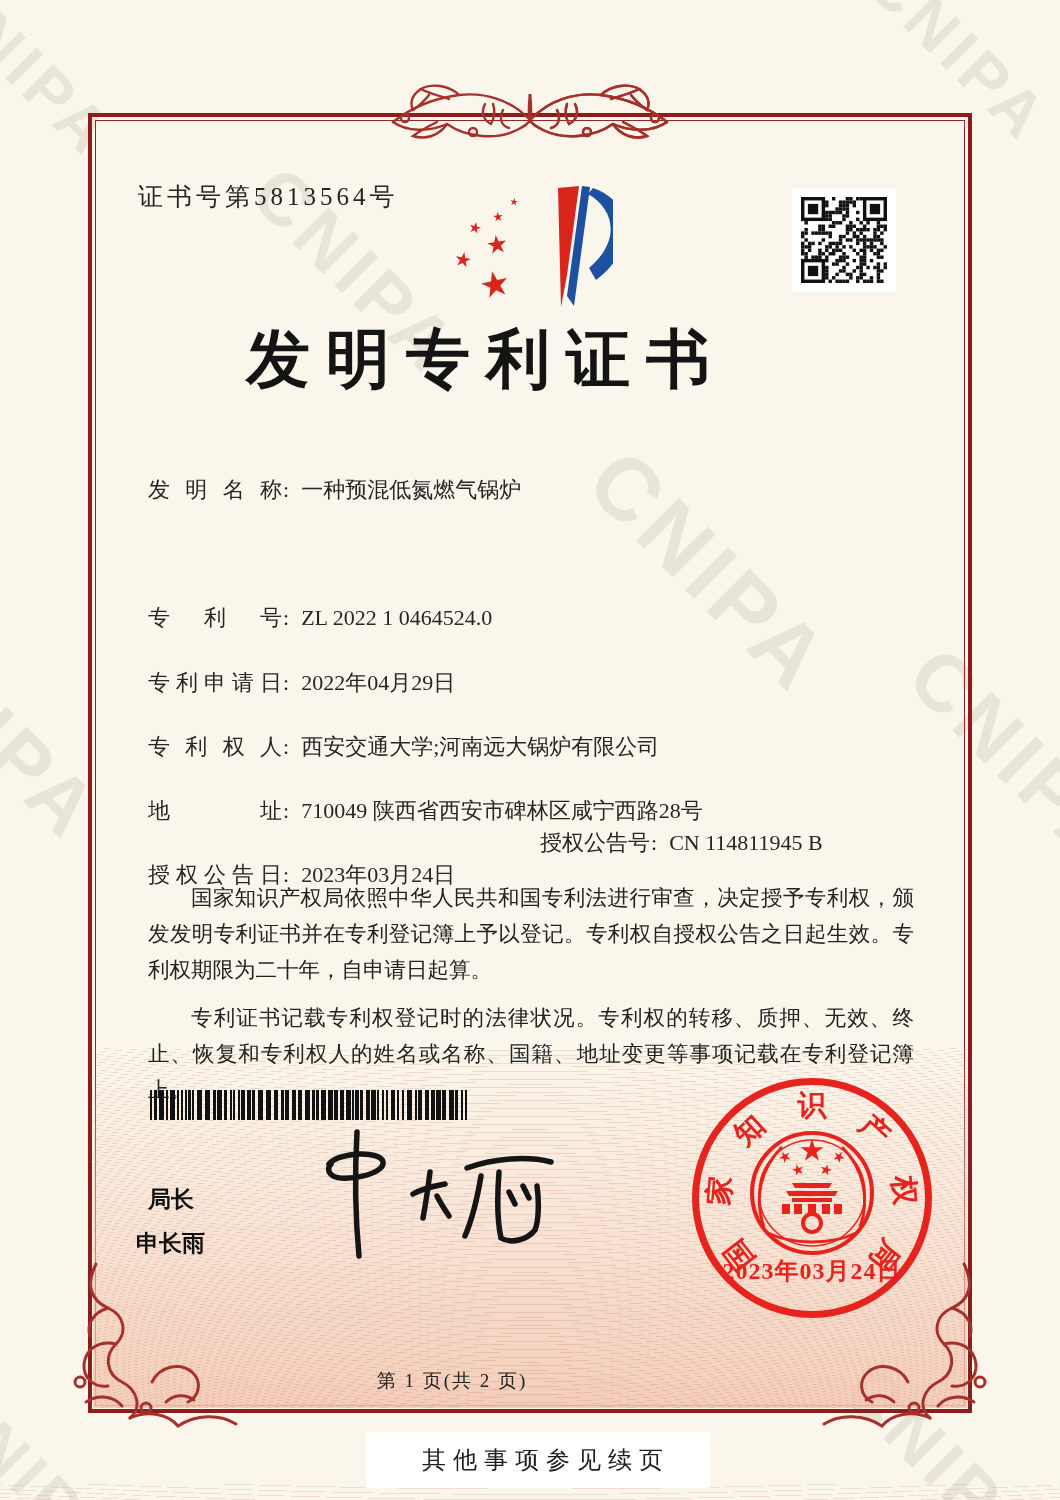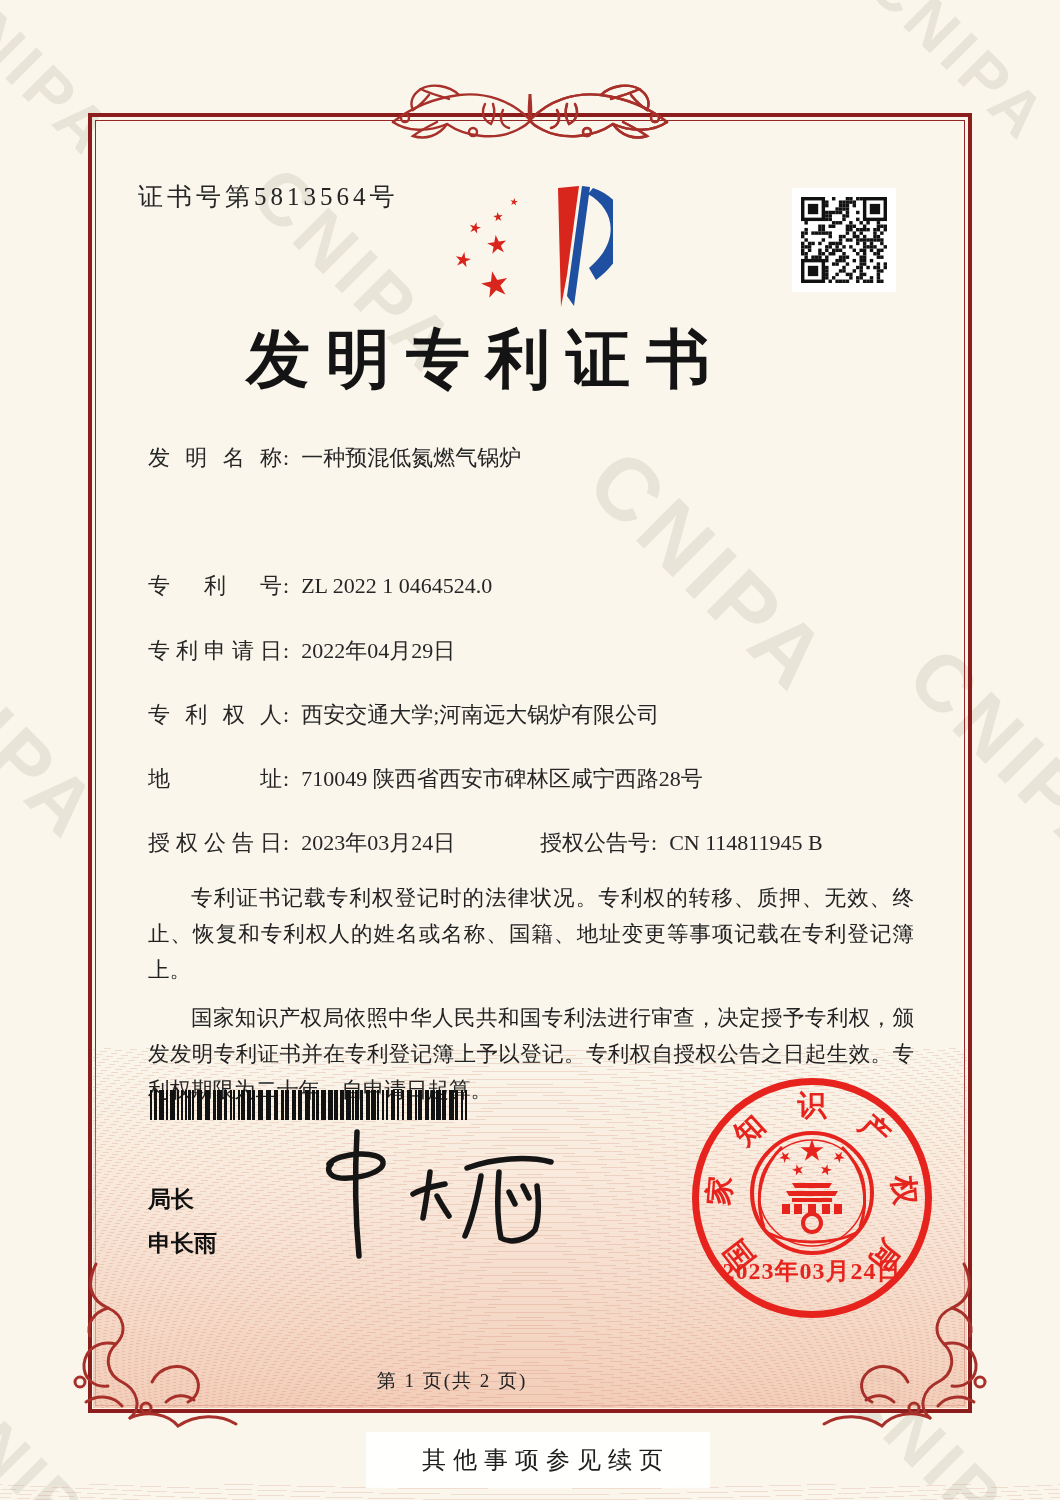--- a/index.html
+++ b/index.html
@@ -26,34 +26,34 @@
   .cert-number{position:absolute;left:138px;top:180px;font-size:25px;letter-spacing:4px;color:#262626;}
 
   .logo{position:absolute;left:448px;top:180px;width:165px;height:132px;}
   .qr-box{position:absolute;left:792px;top:188px;width:104px;height:104px;background:#fff;}
   .qr-box svg{position:absolute;left:9px;top:9px;}
 
   .title{position:absolute;left:0;top:316px;width:972px;text-align:center;font-size:64px;font-weight:700;
          letter-spacing:16px;color:#141414;}
 
   .frow{position:absolute;left:148px;font-size:22px;color:#262626;white-space:nowrap;}
-  .flabel{display:inline-block;width:134px;text-align:justify;text-align-last:justify;}
+  .flabel{display:inline-block;width:134px;text-align:justify;text-align-last:justify;margin-top:32px;}
   .fcolon{display:inline-block;margin-left:1px;}
   .fvalue{margin-left:12px;}
   .frow2{position:absolute;left:540px;font-size:22px;color:#262626;white-space:nowrap;}
 
   .paras{position:absolute;left:148px;top:880px;width:766px;color:#222;}
   .paras p{margin:0 0 12px 0;font-size:21.5px;line-height:36px;text-indent:2em;text-align:justify;}
 
   .barcode{position:absolute;left:150px;top:1090px;}
 
   .sig{position:absolute;left:295px;top:1128px;}
   .chief-title{position:absolute;left:148px;top:1184px;font-family:"Liberation Sans","DejaVu Sans",sans-serif;
                font-weight:700;font-size:23px;color:#111;}
-  .chief-name{position:absolute;left:148px;top:1228px;font-family:"Liberation Sans","DejaVu Sans",sans-serif;
+  .chief-name{position:absolute;left:136px;top:1228px;font-family:"Liberation Sans","DejaVu Sans",sans-serif;
               font-weight:700;font-size:23px;color:#111;}
 
   .seal{position:absolute;left:692px;top:1078px;width:240px;height:240px;border:7px solid #e6231d;
         border-radius:50%;box-sizing:border-box;}
   .seal .arc-char{position:absolute;left:50%;top:50%;font-size:29px;font-weight:700;color:#e6231d;}
   .seal .emblem{position:absolute;left:50%;top:46%;transform:translate(-50%,-50%);}
   .seal .seal-date{position:absolute;left:50%;top:170px;transform:translateX(-50%);
         font-size:24px;font-weight:700;color:#e6231d;white-space:nowrap;letter-spacing:1px;}
 
   .page-info{position:absolute;left:0;top:1368px;width:904px;text-align:center;font-size:19px;color:#222;letter-spacing:2px;}
@@ -407,22 +407,22 @@
     <span class="flabel">地址</span><span class="fcolon">:</span><span class="fvalue">710049 陕西省西安市碑林区咸宁西路28号</span>
   </div>
   <div class="frow" style="top:828px">
     <span class="flabel">授权公告日</span><span class="fcolon">:</span><span class="fvalue">2023年03月24日</span>
   </div>
   <div class="frow2" style="top:828px">
     <span>授权公告号</span><span class="fcolon">:</span><span class="fvalue">CN 114811945 B</span>
   </div>
 
   <div class="paras">
+    <p>国家知识产权局依照中华人民共和国专利法进行审查，决定授予专利权，颁发发明专利证书并在专利登记簿上予以登记。专利权自授权公告之日起生效。专利权期限为二十年，自申请日起算。</p>
     <p>专利证书记载专利权登记时的法律状况。专利权的转移、质押、无效、终止、恢复和专利权人的姓名或名称、国籍、地址变更等事项记载在专利登记簿上。</p>
-    <p>国家知识产权局依照中华人民共和国专利法进行审查，决定授予专利权，颁发发明专利证书并在专利登记簿上予以登记。专利权自授权公告之日起生效。专利权期限为二十年，自申请日起算。</p>
   </div>
 
   <svg class="barcode" width="320" height="30" viewBox="0 0 320 30">
     <g id="barcode-bars" fill="#111">
         <rect x="0" y="0" width="2" height="30"></rect>
         <rect x="4" y="0" width="3" height="30"></rect>
         <rect x="9" y="0" width="5" height="30"></rect>
         <rect x="16" y="0" width="2" height="30"></rect>
         <rect x="20" y="0" width="5" height="30"></rect>
         <rect x="27" y="0" width="2" height="30"></rect>

